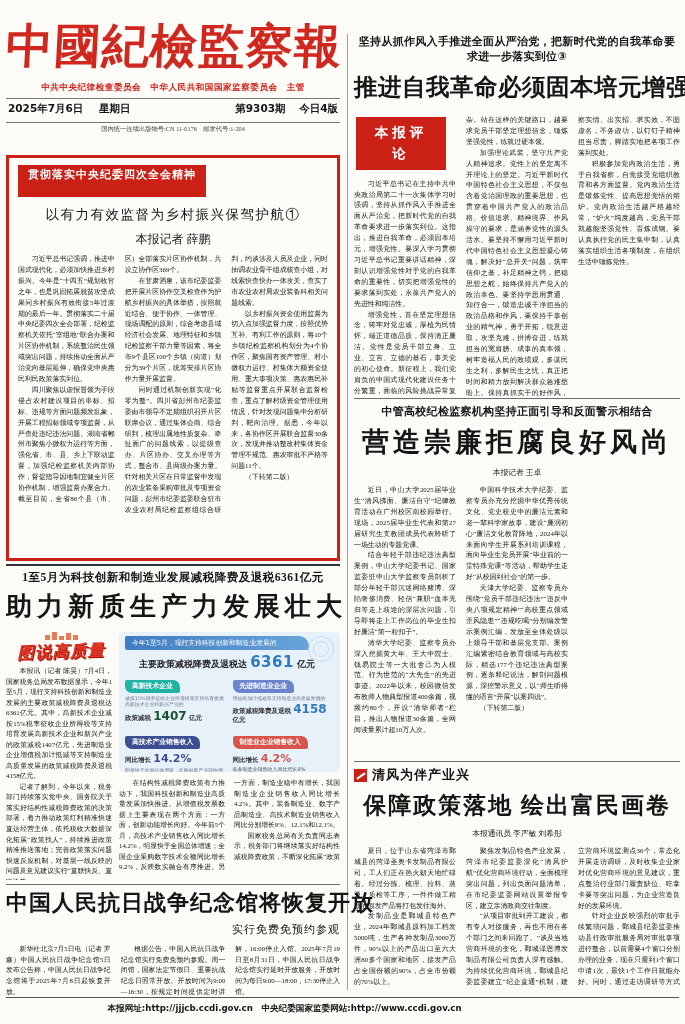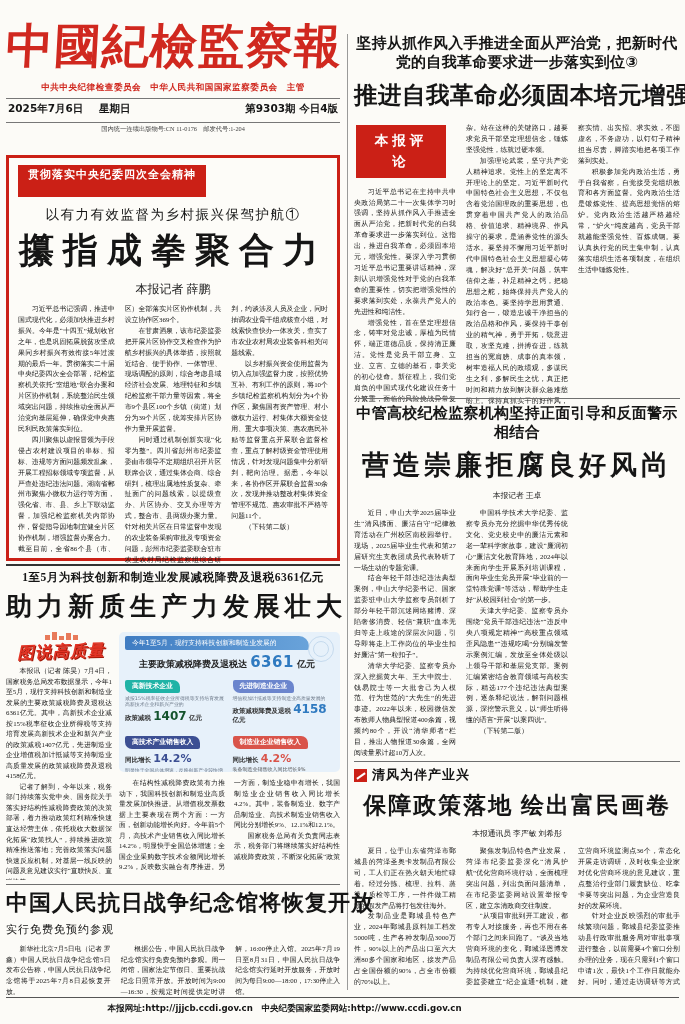--- a/index.html
+++ b/index.html
@@ -15,42 +15,42 @@
   
   .masthead { position:absolute; left:6px; top:14px; width:334px; text-align:center; }
   .mast-title {
     font-size:47px; font-weight:900; color:#d0281f; line-height:1.35;
     letter-spacing:1px; font-family:"DejaVu Serif",serif;
     transform:skewX(-3deg); white-space:nowrap;
   }
   .mast-sup { color:#d0281f; font-size:8.6px; font-weight:bold; letter-spacing:.5px; margin-top:5px; }
   .mast-hr { height:1px; background:#777; margin-top:4px; }
   .dateline { display:flex; justify-content:space-between; font-size:10.5px; font-weight:bold; padding:3px 2px 2px 2px; font-family:"DejaVu Sans",sans-serif;}
-  .dateline .right-part span { }
+  .dateline .right-part span { margin-left:10px; }
   .pubcode { font-size:6.3px; color:#444; margin-top:2px; }
 
   
   .lead {
     position:absolute; left:6px; top:155px; width:334px; height:406px;
     border:3px solid #cb2016; padding:6px 9px; background:#fdfcf8;
   }
   .lead-badge { display:inline-block; background:#cb2016; color:#fff; font-weight:bold;
     font-size:11px; padding:2px 10px 15px 10px; font-family:"DejaVu Sans",sans-serif; letter-spacing:1px;}
   .lead-kicker { text-align:center; font-size:13.5px; letter-spacing:1.5px; margin-top:9px; }
   .lead-headline { text-align:center; font-size:35px; font-weight:900; letter-spacing:9px;
     margin-top:3px; font-family:"DejaVu Sans",sans-serif; white-space:nowrap; }
   .lead-byline { text-align:center; font-size:12px; color:#222; margin:7px 0 6px 0; }
   .body-cols { column-gap:10px; column-fill:auto; overflow:hidden;
     font-size:6.9px; line-height:1.58; text-align:justify; }
   .body-cols p { margin:0; text-indent:2em; }
   .lead-body { height:266px; column-count:3; }
 
   
   .comm { position:absolute; left:354px; top:34px; width:326px; }
-  .kicker-sans { font-size:15px; font-weight:bold; text-align:center;
+  .kicker-sans { font-size:11px; font-weight:bold; text-align:center;
     font-family:"DejaVu Sans",sans-serif; letter-spacing:.3px; }
   .comm-headline { font-size:23.5px; font-weight:900; text-align:center; letter-spacing:.5px;
     margin-top:7px; white-space:nowrap; }
   .comm-body { margin-top:12px; height:288px; column-count:3; }
   .comm-badge { background:#cb2016; color:#fff; font-weight:bold; font-size:13.5px;
     text-align:center; padding:5px 18px; width:88%; margin:2px 0 9px 2px;
     font-family:"DejaVu Sans",sans-serif; letter-spacing:4px; }
 
   .uni { position:absolute; left:354px; top:404px; width:326px; }
   .uni-headline { font-size:27px; font-weight:900; text-align:center; letter-spacing:4px;
@@ -111,21 +111,21 @@
   .info-val .num-red  { color:#d9544a; font-size:11px; font-weight:900; }
   .info-rows { font-size:5px; color:#555; line-height:1.5; margin-top:1px; }
   .info-rows p { margin:0; }
   .coin-dec { position:absolute; right:6px; top:4px; width:26px; height:26px;
     border:1.5px solid #bcd4ea; border-radius:50%; opacity:.8; }
   .coin-dec:after { content:""; position:absolute; inset:4px; border:1.2px solid #bcd4ea; border-radius:50%; }
 
   
   .mem { position:absolute; left:6px; top:888px; width:334px; }
   .mem-headline { font-size:22px; font-weight:900; text-align:center; letter-spacing:1px; white-space:nowrap; }
-  .mem-sub { font-size:11px; text-align:left; margin-top:4px; letter-spacing:1px; }
+  .mem-sub { font-size:11px; text-align:right; margin-top:4px; letter-spacing:1px; }
   .mem-body { margin-top:7px; height:56px; column-count:3; font-size:6.8px; }
 
   
   .footer-line { position:absolute; left:6px; top:997px; width:673px; height:1px; background:#555; }
   .footer-text { position:absolute; left:0; top:1003px; width:569px; text-align:center;
     font-size:8.6px; font-weight:bold; font-family:"DejaVu Sans",sans-serif; }
 </style>
 </head>
 <body>
 
@@ -147,21 +147,20 @@
         <span>今日4版</span>
       </div>
     </div>
     <div class="mast-hr"></div>
     <div class="pubcode">国内统一连续出版物号:CN 11-0176　邮发代号:1-204</div>
   </div>
 
   <div class="lead">
     <span class="lead-badge">贯彻落实中央纪委四次全会精神</span>
     <div class="lead-kicker">以有力有效监督为乡村振兴保驾护航①</div>
-    <div class="lead-headline">攥指成拳聚合力</div>
     <div class="lead-byline">本报记者 薛鹏</div>
     <div class="body-cols lead-body">
         <p>习近平总书记强调，推进中国式现代化，必须加快推进乡村振兴。今年是“十四五”规划收官之年，也是巩固拓展脱贫攻坚成果同乡村振兴有效衔接5年过渡期的最后一年。贯彻落实二十届中央纪委四次全会部署，纪检监察机关依托“室组地”联合办案和片区协作机制，系统整治民生领域突出问题，持续推动全面从严治党向基层延伸，确保党中央惠民利民政策落实到位。</p>
         <p>四川聚焦以虚报冒领为手段侵占农村建设项目的串标、招标、违规等方面问题频发乱象，开展工程招标领域专项监督，从严查处违纪违法问题。湖南省郴州市聚焦小微权力运行等方面，强化省、市、县、乡上下联动监督，加强纪检监察机关内部协作，督促指导因地制宜健全片区协作机制，增强监督办案合力。截至目前，全省86个县（市、区）全部落实片区协作机制，共设立协作区369个。</p>
         <p>在甘肃酒泉，该市纪委监委把开展片区协作交叉检查作为护航乡村振兴的具体举措，按照就近结合、便于协作、一体管理、现场调配的原则，综合考虑县域经济社会发展、地理特征和乡镇纪检监察干部力量等因素，将全市9个县区100个乡镇（街道）划分为39个片区，统筹安排片区协作力量开展监督。</p>
         <p>同时通过机制创新实现“化零为整”。四川省彭州市纪委监委由市领导不定期组织召开片区联席会议，通过集体会商、综合研判，梳理出属地性质复杂、牵扯面广的问题线索，以提级查办、片区协办、交叉办理等方式，整合市、县两级办案力量。针对相关片区在日常监督中发现的农业装备采购审批及专项资金问题，彭州市纪委监委联合驻市农业农村局纪检监察组综合研判，约谈涉及人员及企业，同时抽调农业骨干组成核查小组，对线索快查快办一体攻关，查实了市农业农村局农业装备科相关问题线索。</p>
         <p>以乡村振兴资金使用监督为切入点加强监督力度，按照优势互补、有利工作的原则，将10个乡镇纪检监察机构划分为4个协作区，聚焦国有资产管理、村小微权力运行、村集体大额资金使用、重大事项决策、惠农惠民补贴等监督重点开展联合监督检查，重点了解村级资金管理使用情况，针对发现问题集中分析研判，靶向治理。据悉，今年以来，各协作区开展联合监督30余次，发现并推动整改村集体资金管理不规范、惠农审批不严格等问题11个。</p>
         <p>（下转第二版）</p>
       </div>
   </div>

